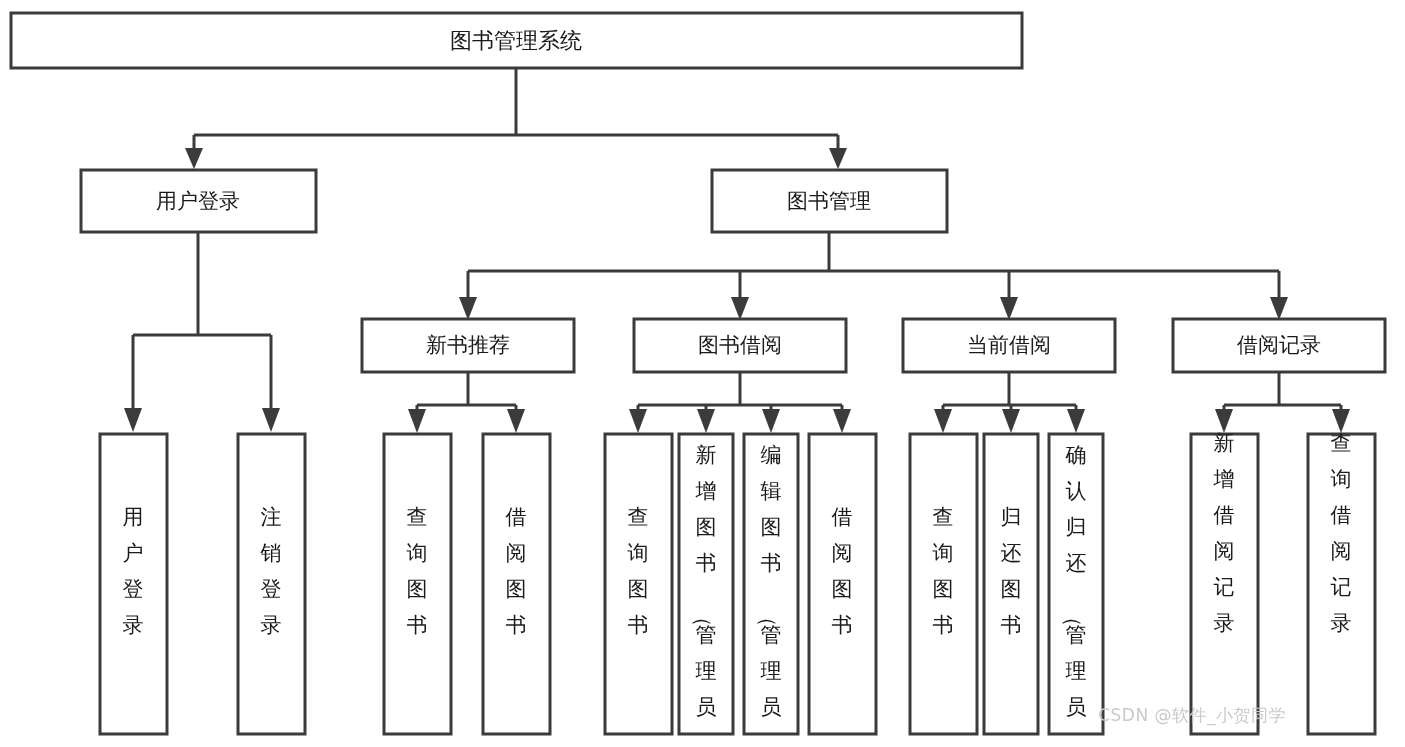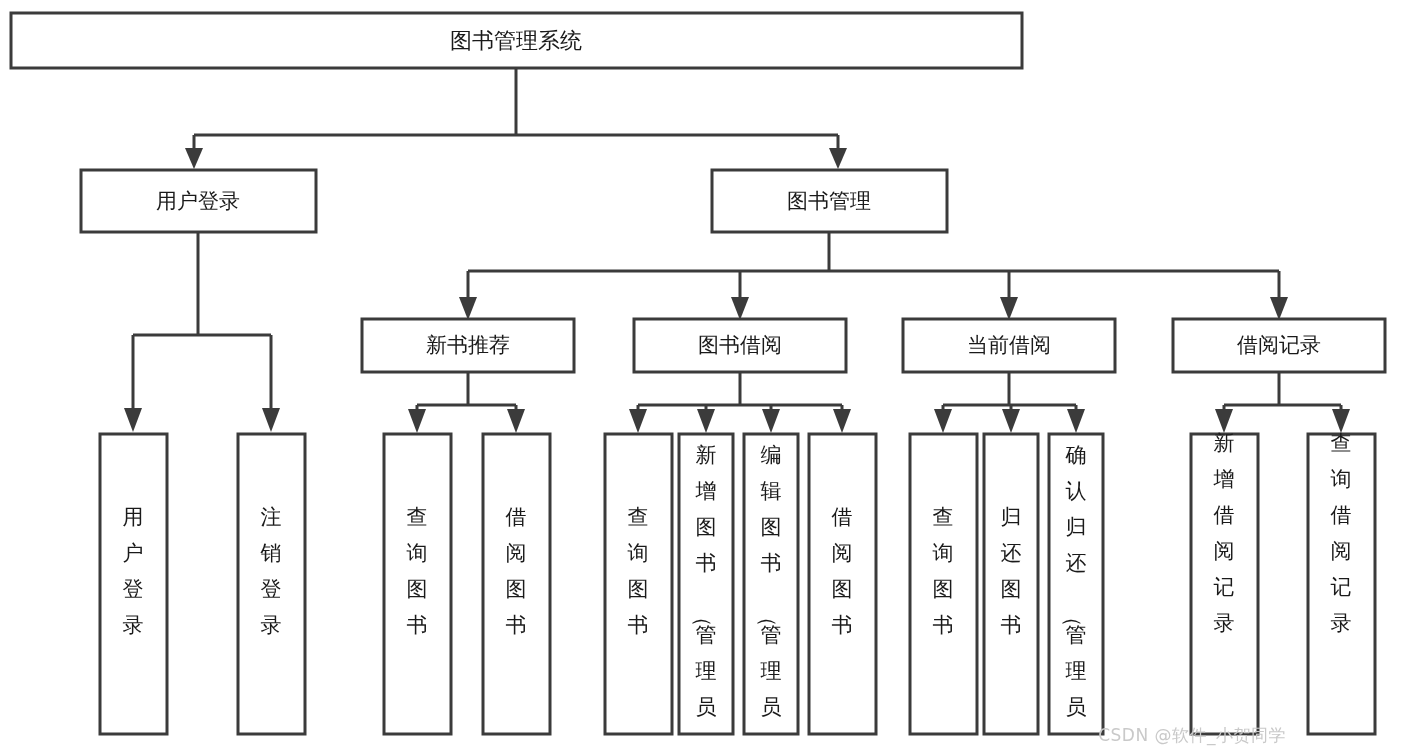--- a/index.html
+++ b/index.html
@@ -57,21 +57,21 @@
   }
   .leaf-label {
     fill: #1a1a1a;
     font-family: "DejaVu Sans", "Liberation Sans", sans-serif;
     font-size: 21px;
     text-anchor: middle;
   }
   .watermark {
     position: absolute;
     right: 12px;
-    bottom: 0;
+    bottom: 20px;
     color: #c9c9c9;
     font-size: 17px;
     font-family: "DejaVu Sans", "Liberation Sans", sans-serif;
     white-space: nowrap;
     letter-spacing: 0.5px;
     user-select: none;
   }
 </style>
 </head>
 <body>

